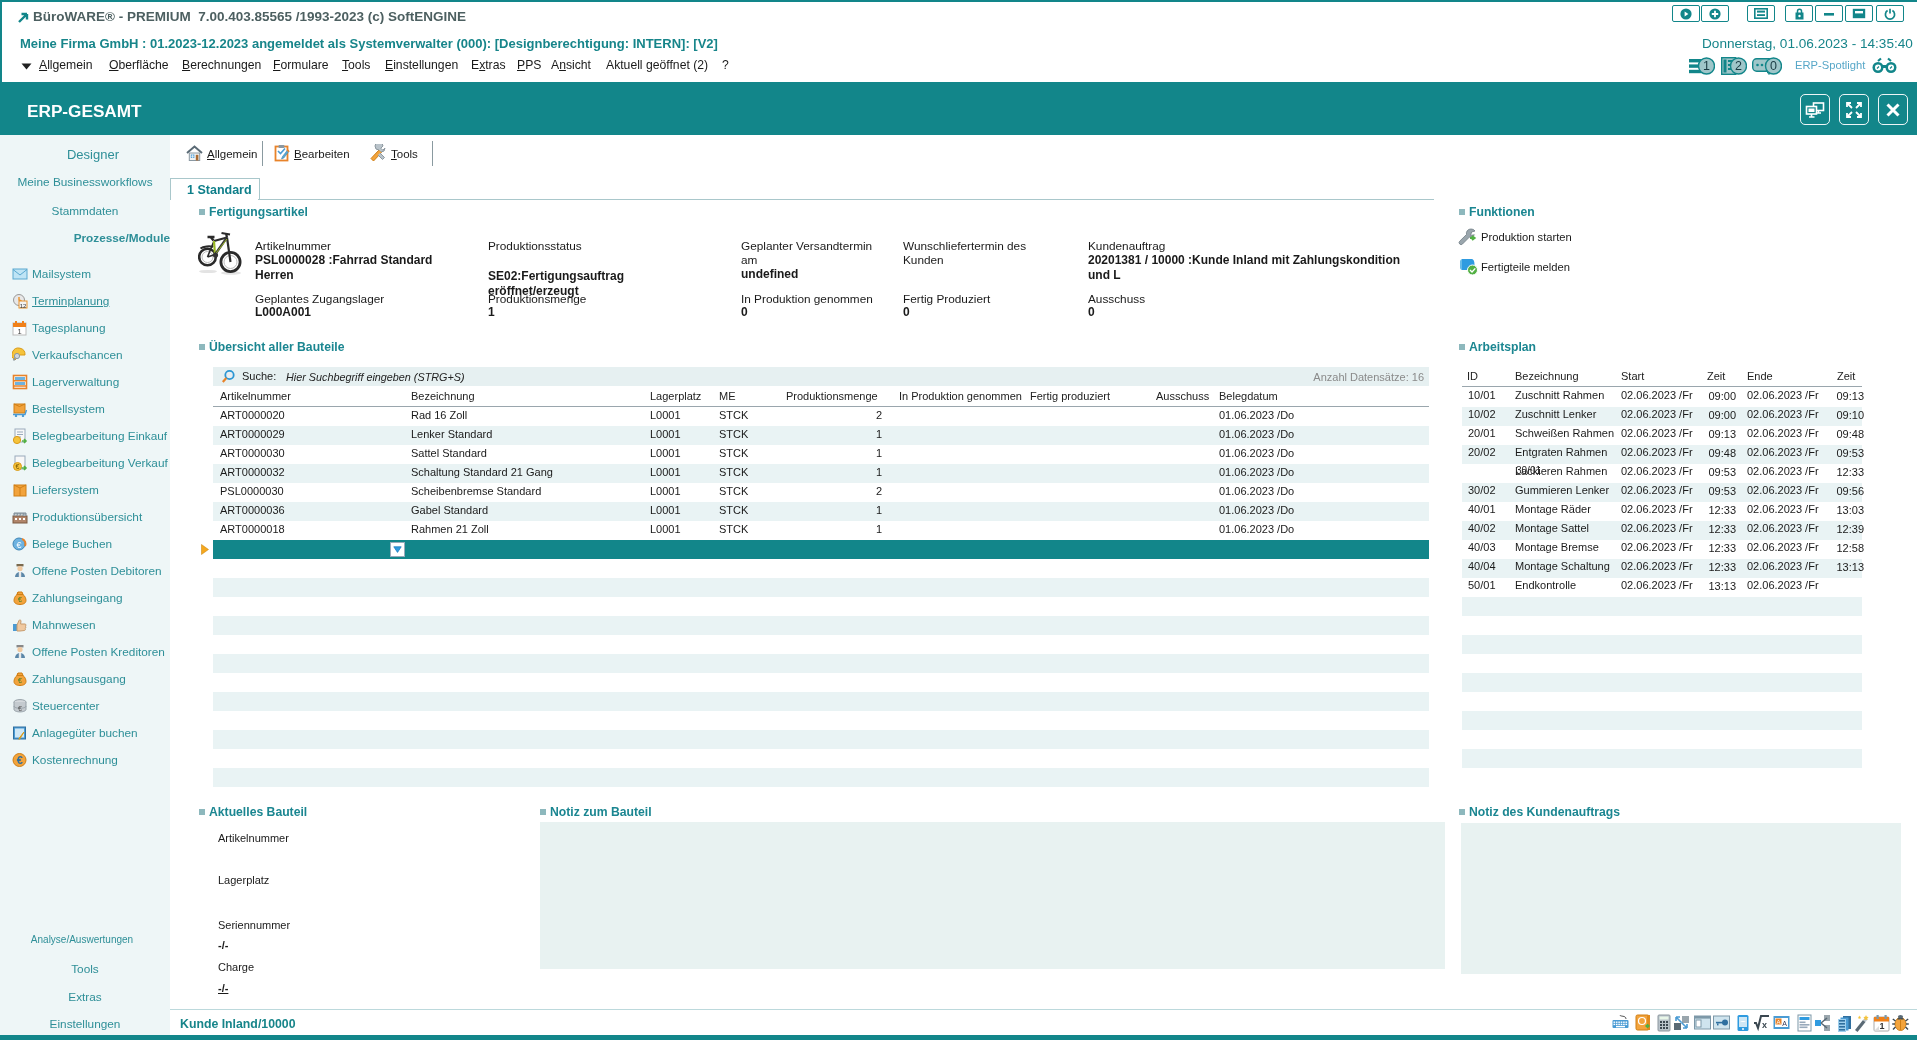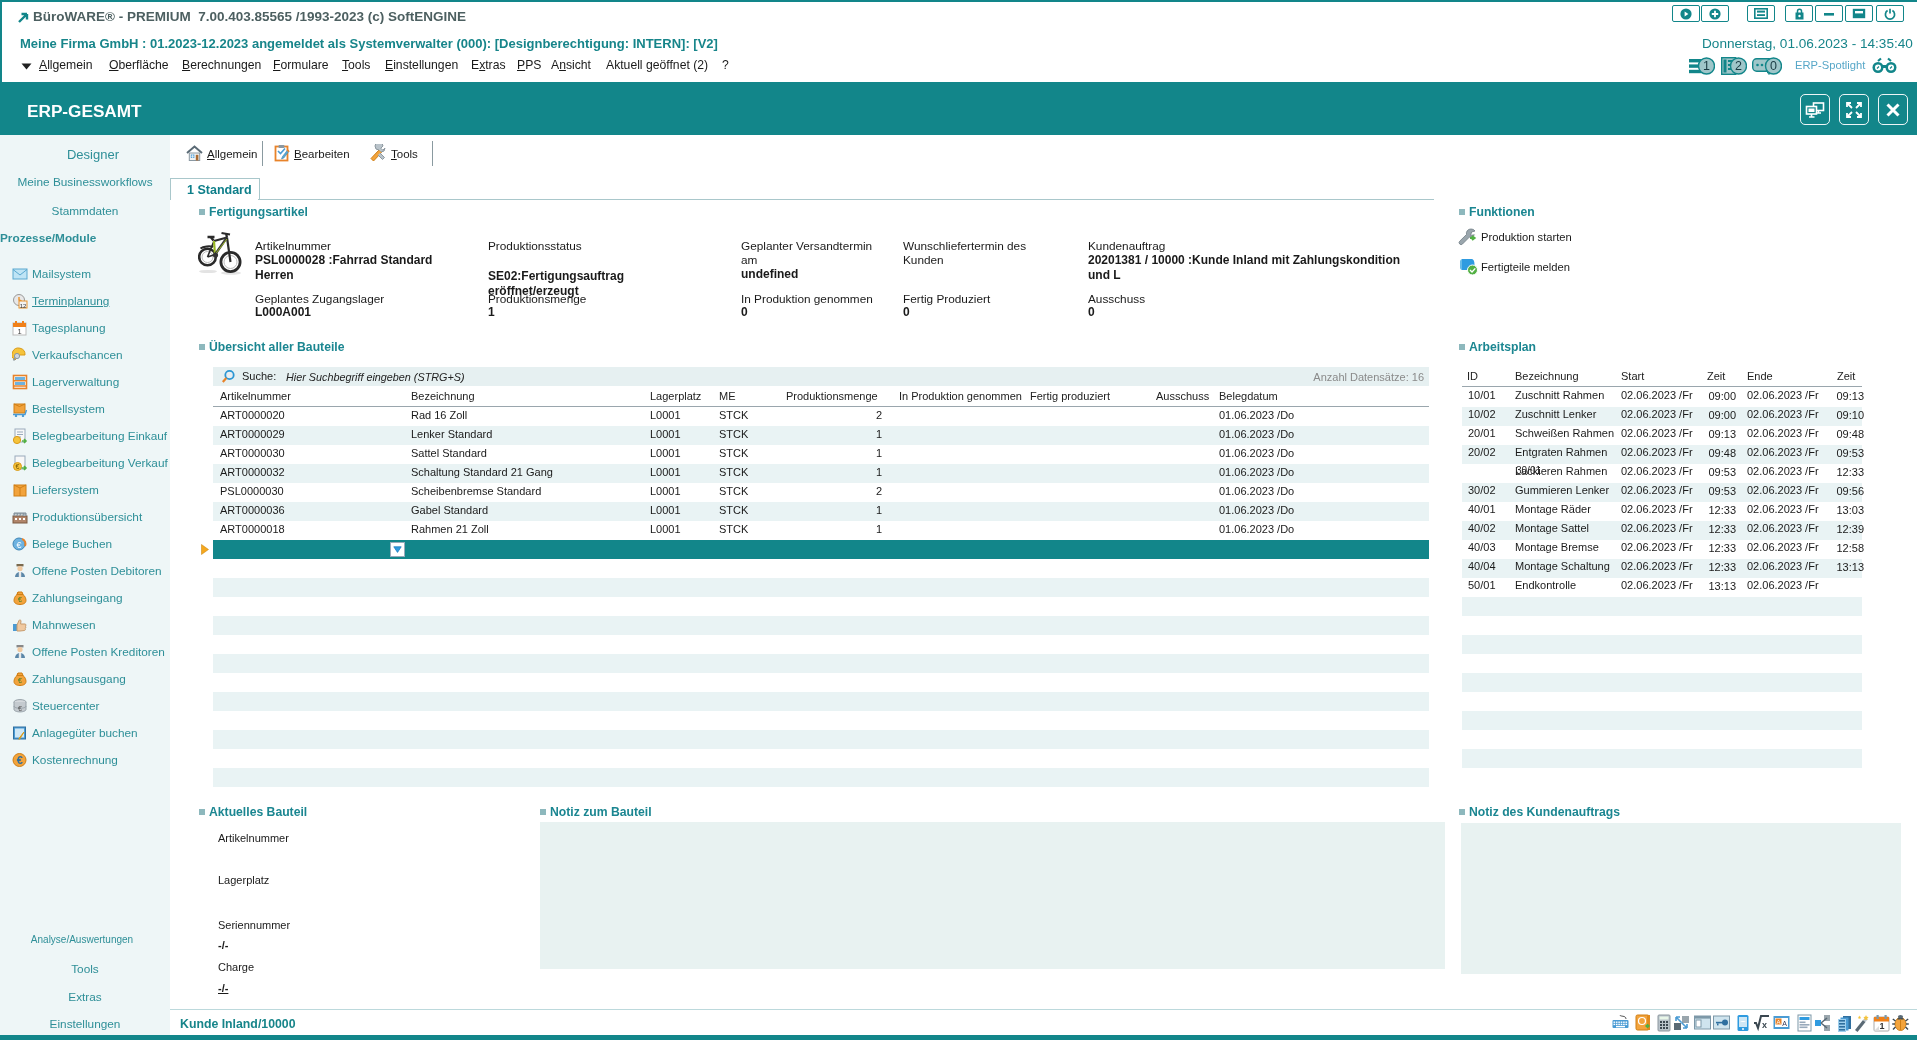--- a/index.html
+++ b/index.html
@@ -135,21 +135,21 @@
     </div>
 <div class="a" style="left:1878px;top:94px;width:28px;height:29px;border:1.6px solid rgba(255,255,255,.92);border-radius:5px;display:flex;align-items:center;justify-content:center;">
       <svg width="16" height="16" viewBox="0 0 16 16">
         <path d="M2.5 2.5 L13.5 13.5 M13.5 2.5 L2.5 13.5" stroke="#fff" stroke-width="3"></path>
       </svg>
     </div>
 <div class="a" style="left:0;top:135px;width:170px;height:900px;background:#eef6f7;"></div>
 <div class="a" style="left:0;top:147px;width:186px;text-align:center;font-size:13px;color:#2e8f98;">Designer</div>
 <div class="a" style="left:0;top:175px;width:170px;text-align:center;font-size:11.8px;color:#2e8f98;">Meine Businessworkflows</div>
 <div class="a" style="left:0;top:204px;width:170px;text-align:center;font-size:11.8px;color:#2e8f98;">Stammdaten</div>
-<div class="a b" style="left:0;top:231px;width:170px;text-align:left;font-size:11.8px;color:#2e8f98;">Prozesse/Module</div>
+<div class="a b" style="left:0;top:231px;width:170px;text-align:right;font-size:11.8px;color:#2e8f98;">Prozesse/Module</div>
 <svg class="a" style="left:12px;top:266px" width="16" height="16" viewBox="0 0 16 16">
       <rect x="1" y="3" width="14" height="10" fill="#bfe4f5" stroke="#5aa8d0"></rect>
       <path d="M1 3.5 L8 9 L15 3.5" stroke="#5aa8d0" fill="none"></path>
     </svg>
 <div class="a" style="left:32px;top:267px;font-size:11.8px;color:#2e8f98;">Mailsystem</div>
 <svg class="a" style="left:12px;top:293px" width="16" height="16" viewBox="0 0 16 16">
       <circle cx="7" cy="7" r="5.5" fill="#e8e8e8" stroke="#999"></circle>
       <path d="M7 4 V7 L9.5 8" stroke="#e8922c" stroke-width="1.4" fill="none"></path>
       <rect x="7" y="8" width="8" height="7" fill="#f2f2f2" stroke="#e8922c"></rect>
       <text x="11" y="14.5" font-size="6" text-anchor="middle" fill="#333">12</text>

